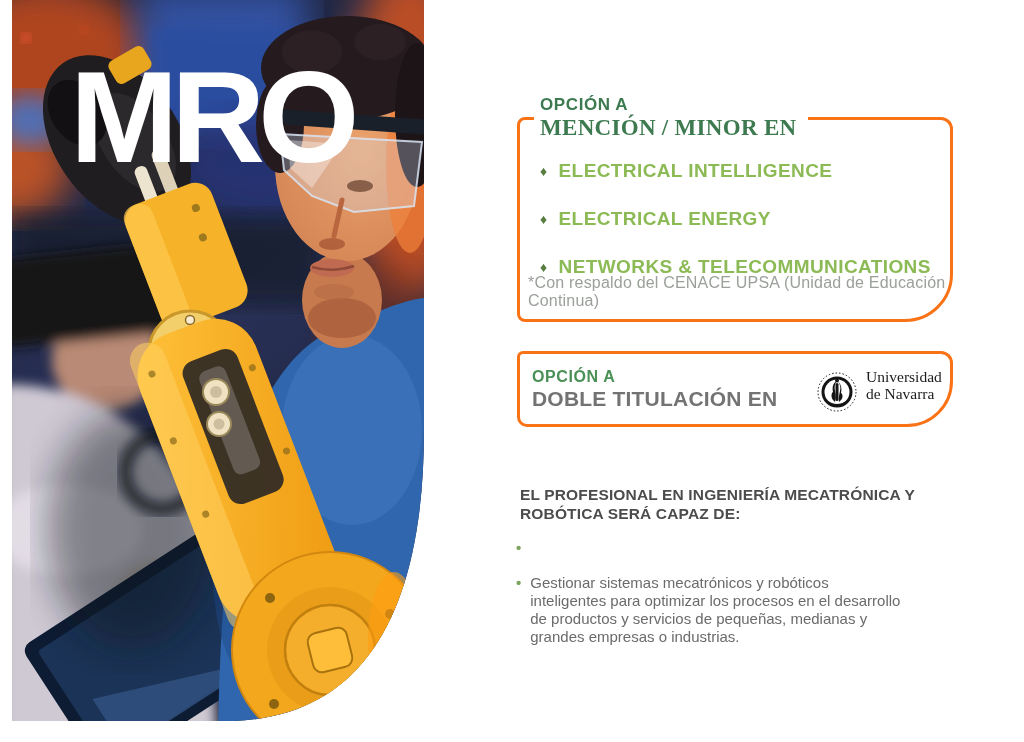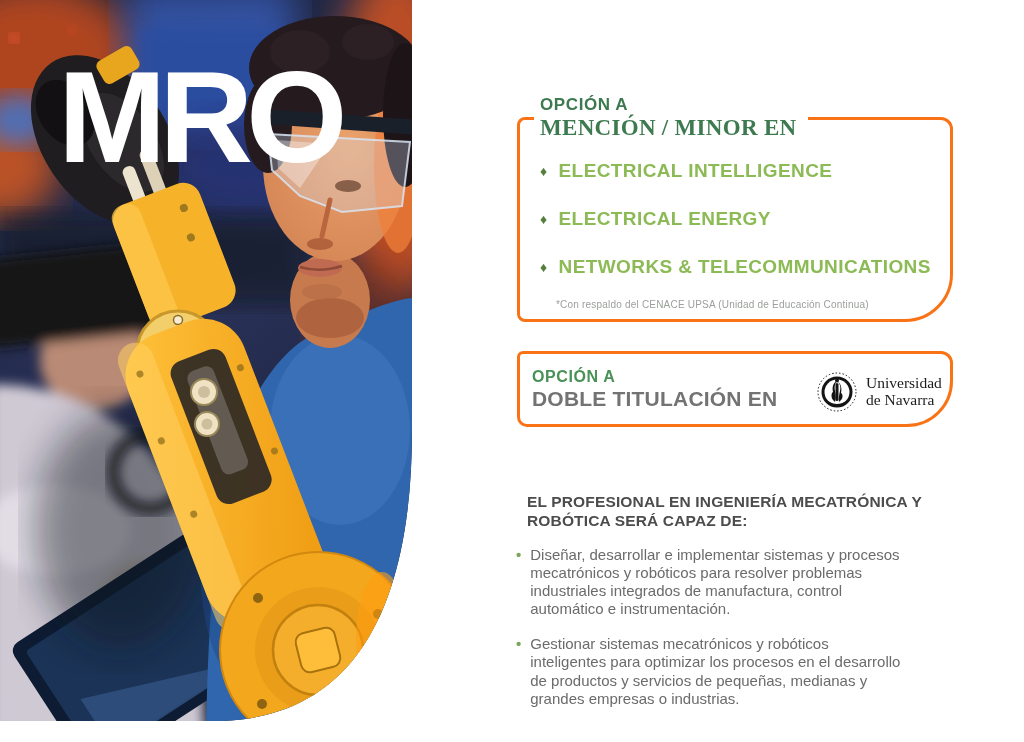--- a/index.html
+++ b/index.html
@@ -2,21 +2,21 @@
 <html><head>
 <meta charset="utf-8">
 <style>
   html,body{margin:0;padding:0;}
   body{
     width:1024px;height:742px;position:relative;overflow:hidden;
     background:#ffffff;font-family:"Liberation Sans",sans-serif;
     -webkit-font-smoothing:antialiased;
   }
   
-  .hero{position:absolute;left:0;top:0;width:412px;height:561px;}
+  .hero{position:absolute;left:12px;top:0;width:412px;height:561px;}
   .hero svg{position:absolute;left:0;top:0;display:block;}
   .mro{
     position:absolute;left:58px;top:52px;line-height:1;
     font-size:130px;font-weight:800;letter-spacing:-7px;color:#ffffff;
     z-index:3;
   }
   
   .panel{
     position:absolute;box-sizing:border-box;border:3px solid #f97316;background:#fff;
   }
@@ -40,35 +40,35 @@
   }
   .minor-list{
     list-style:none;margin:0;padding:40px 0 0 20px;
   }
   .minor-list li{
     display:flex;align-items:baseline;gap:11px;margin-bottom:26px;
     font-size:19px;font-weight:700;color:#8cba55;letter-spacing:.4px;
   }
   .diamond{font-size:14px;color:#567f3f;transform:translateY(-1px);}
   .footnote{
-    position:absolute;left:8px;bottom:9px;font-size:10px;color:#9ba09a;letter-spacing:.2px;margin-left:28px;
+    position:absolute;left:8px;bottom:9px;font-size:16px;color:#9ba09a;letter-spacing:.2px;
   }
   .double-box .title-block2{position:absolute;left:12px;top:13px;}
   .double-box .kicker2{font-size:16px;font-weight:700;color:#4a9158;letter-spacing:.6px;line-height:1.2;}
   .double-box .box-title2{font-size:21px;font-weight:800;color:#737373;letter-spacing:.2px;line-height:1.25;}
   .partner-logo{
-    position:absolute;left:296px;top:15px;display:flex;align-items:center;gap:8px;
+    position:absolute;left:296px;top:15px;display:flex;align-items:flex-start;gap:8px;
   }
   .partner-name{
     font-family:"Liberation Serif",serif;font-size:15.5px;color:#1c1c1c;line-height:1.08;
   }
   
   .profile{position:absolute;left:516px;top:481px;width:442px;}
   .profile h2{
-    margin:11px;font-size:15.5px;font-weight:800;color:#4c4c4c;
+    margin:4px;font-size:15.5px;font-weight:800;color:#4c4c4c;
     line-height:1.25;letter-spacing:.15px;width:400px;
   }
   .profile-list{list-style:none;margin:15px 0 0 0;padding:0;}
   .profile-list li{
     display:flex;gap:9px;margin-bottom:17px;
     font-size:15px;color:#6b6b6b;line-height:1.21;
   }
   .dot{color:#7ca65c;font-weight:700;font-size:15px;line-height:1.21;}
   .bl{display:block;}
 </style>
@@ -276,26 +276,20 @@
 </section>
 
 <section class="profile">
   <h2>
     <span class="bl">EL PROFESIONAL EN INGENIERÍA MECATRÓNICA Y</span>
     <span class="bl">ROBÓTICA SERÁ CAPAZ DE:</span>
   </h2>
   <ul class="profile-list">
     <li>
       <span class="dot">•</span>
-      <div>
-        <span class="bl">Diseñar, desarrollar e implementar sistemas y procesos</span>
-        <span class="bl">mecatrónicos y robóticos para resolver problemas</span>
-        <span class="bl">industriales integrados de manufactura, control</span>
-        <span class="bl">automático e instrumentación.</span>
-      </div>
     </li>
     <li>
       <span class="dot">•</span>
       <div>
         <span class="bl">Gestionar sistemas mecatrónicos y robóticos</span>
         <span class="bl">inteligentes para optimizar los procesos en el desarrollo</span>
         <span class="bl">de productos y servicios de pequeñas, medianas y</span>
         <span class="bl">grandes empresas o industrias.</span>
       </div>
     </li>

